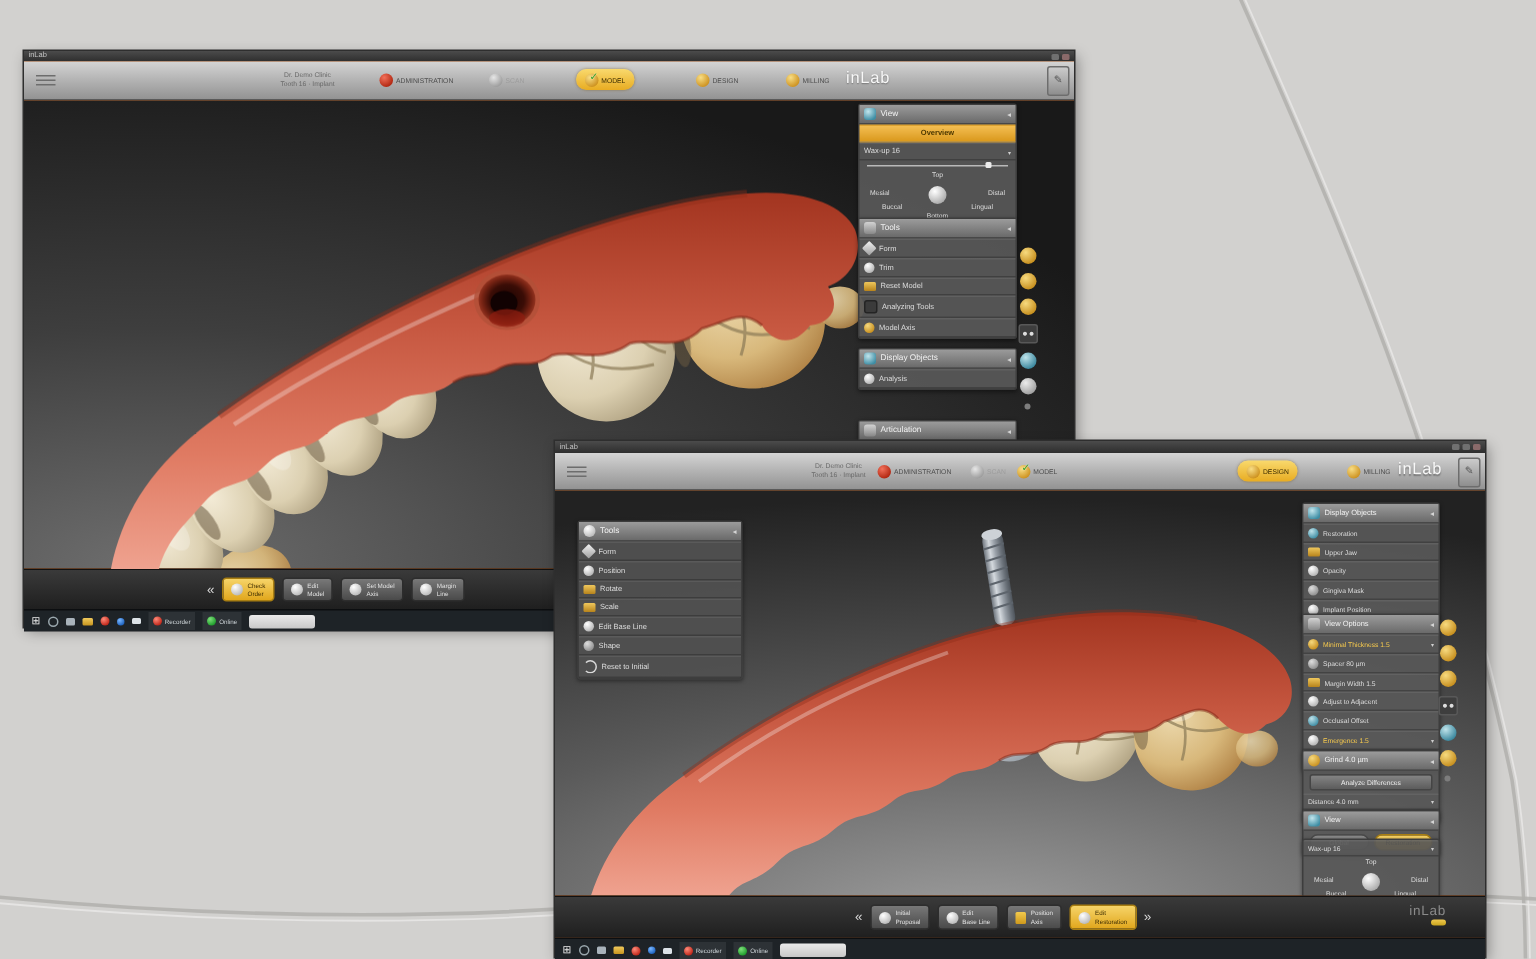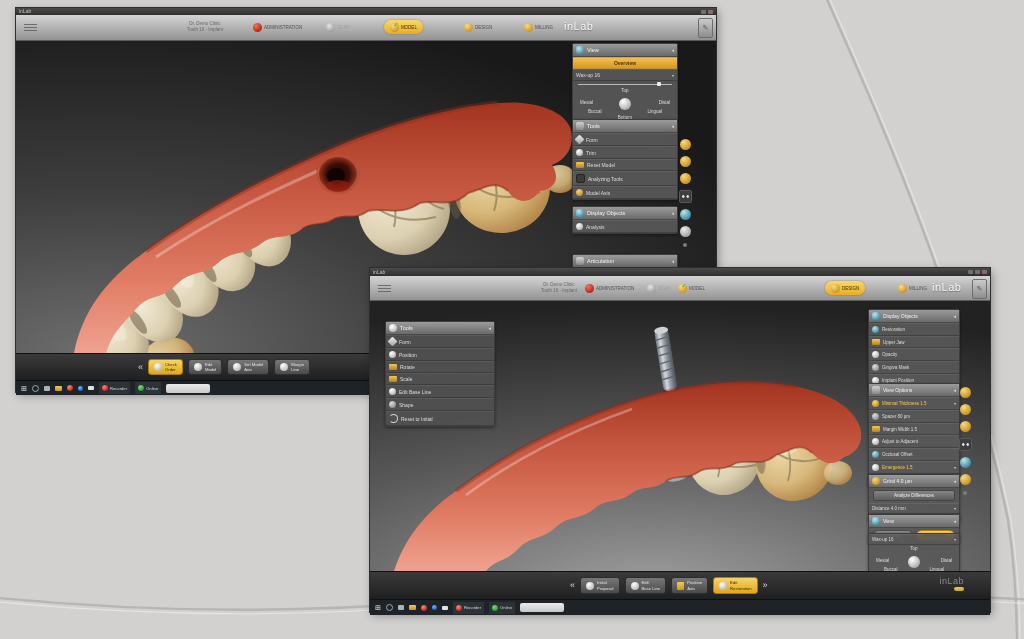--- a/index.html
+++ b/index.html
@@ -1,20 +1,20 @@
 <!DOCTYPE html>
 <html><head>
 <meta charset="utf-8">
 <style>
   html,body{margin:0;padding:0;width:1024px;height:639px;overflow:hidden;
     background:#d2d1cf;font-family:"Liberation Sans",sans-serif;position:relative;}
   
   #slide-curves{position:absolute;inset:0;z-index:0;}
   
-  .window{position:absolute;box-shadow:0 0 0 1px #2e2e2e,2px 3px 9px rgba(0,0,0,.38);background:#f97316;}
+  .window{position:absolute;box-shadow:0 0 0 1px #2e2e2e,2px 3px 9px rgba(0,0,0,.38);background:#f97316;margin-top:26px;}
   #win1{left:16px;top:8px;width:700px;height:384px;z-index:2;}
   #win2{left:370px;top:268px;width:620px;height:344px;z-index:3;}
   .titlebar{height:7px;background:linear-gradient(#4b4b4b,#2e2e2e);display:flex;align-items:center;justify-content:space-between;padding:0 3px;}
   #win2 .titlebar{height:8px;}
   .tb-title{font-size:5px;color:#c4c4c4;line-height:1;}
   .tb-btns{display:flex;gap:2px;}
   .tb-btn{width:5px;height:4px;background:#707070;border-radius:1px;}
   .tb-btn.close{background:#8a6a6a;}
   
   .appheader{position:relative;height:25px;background:linear-gradient(#d4d4d4 0%,#b6b6b6 45%,#939393 100%);border-bottom:1px solid #5a5a5a;}

